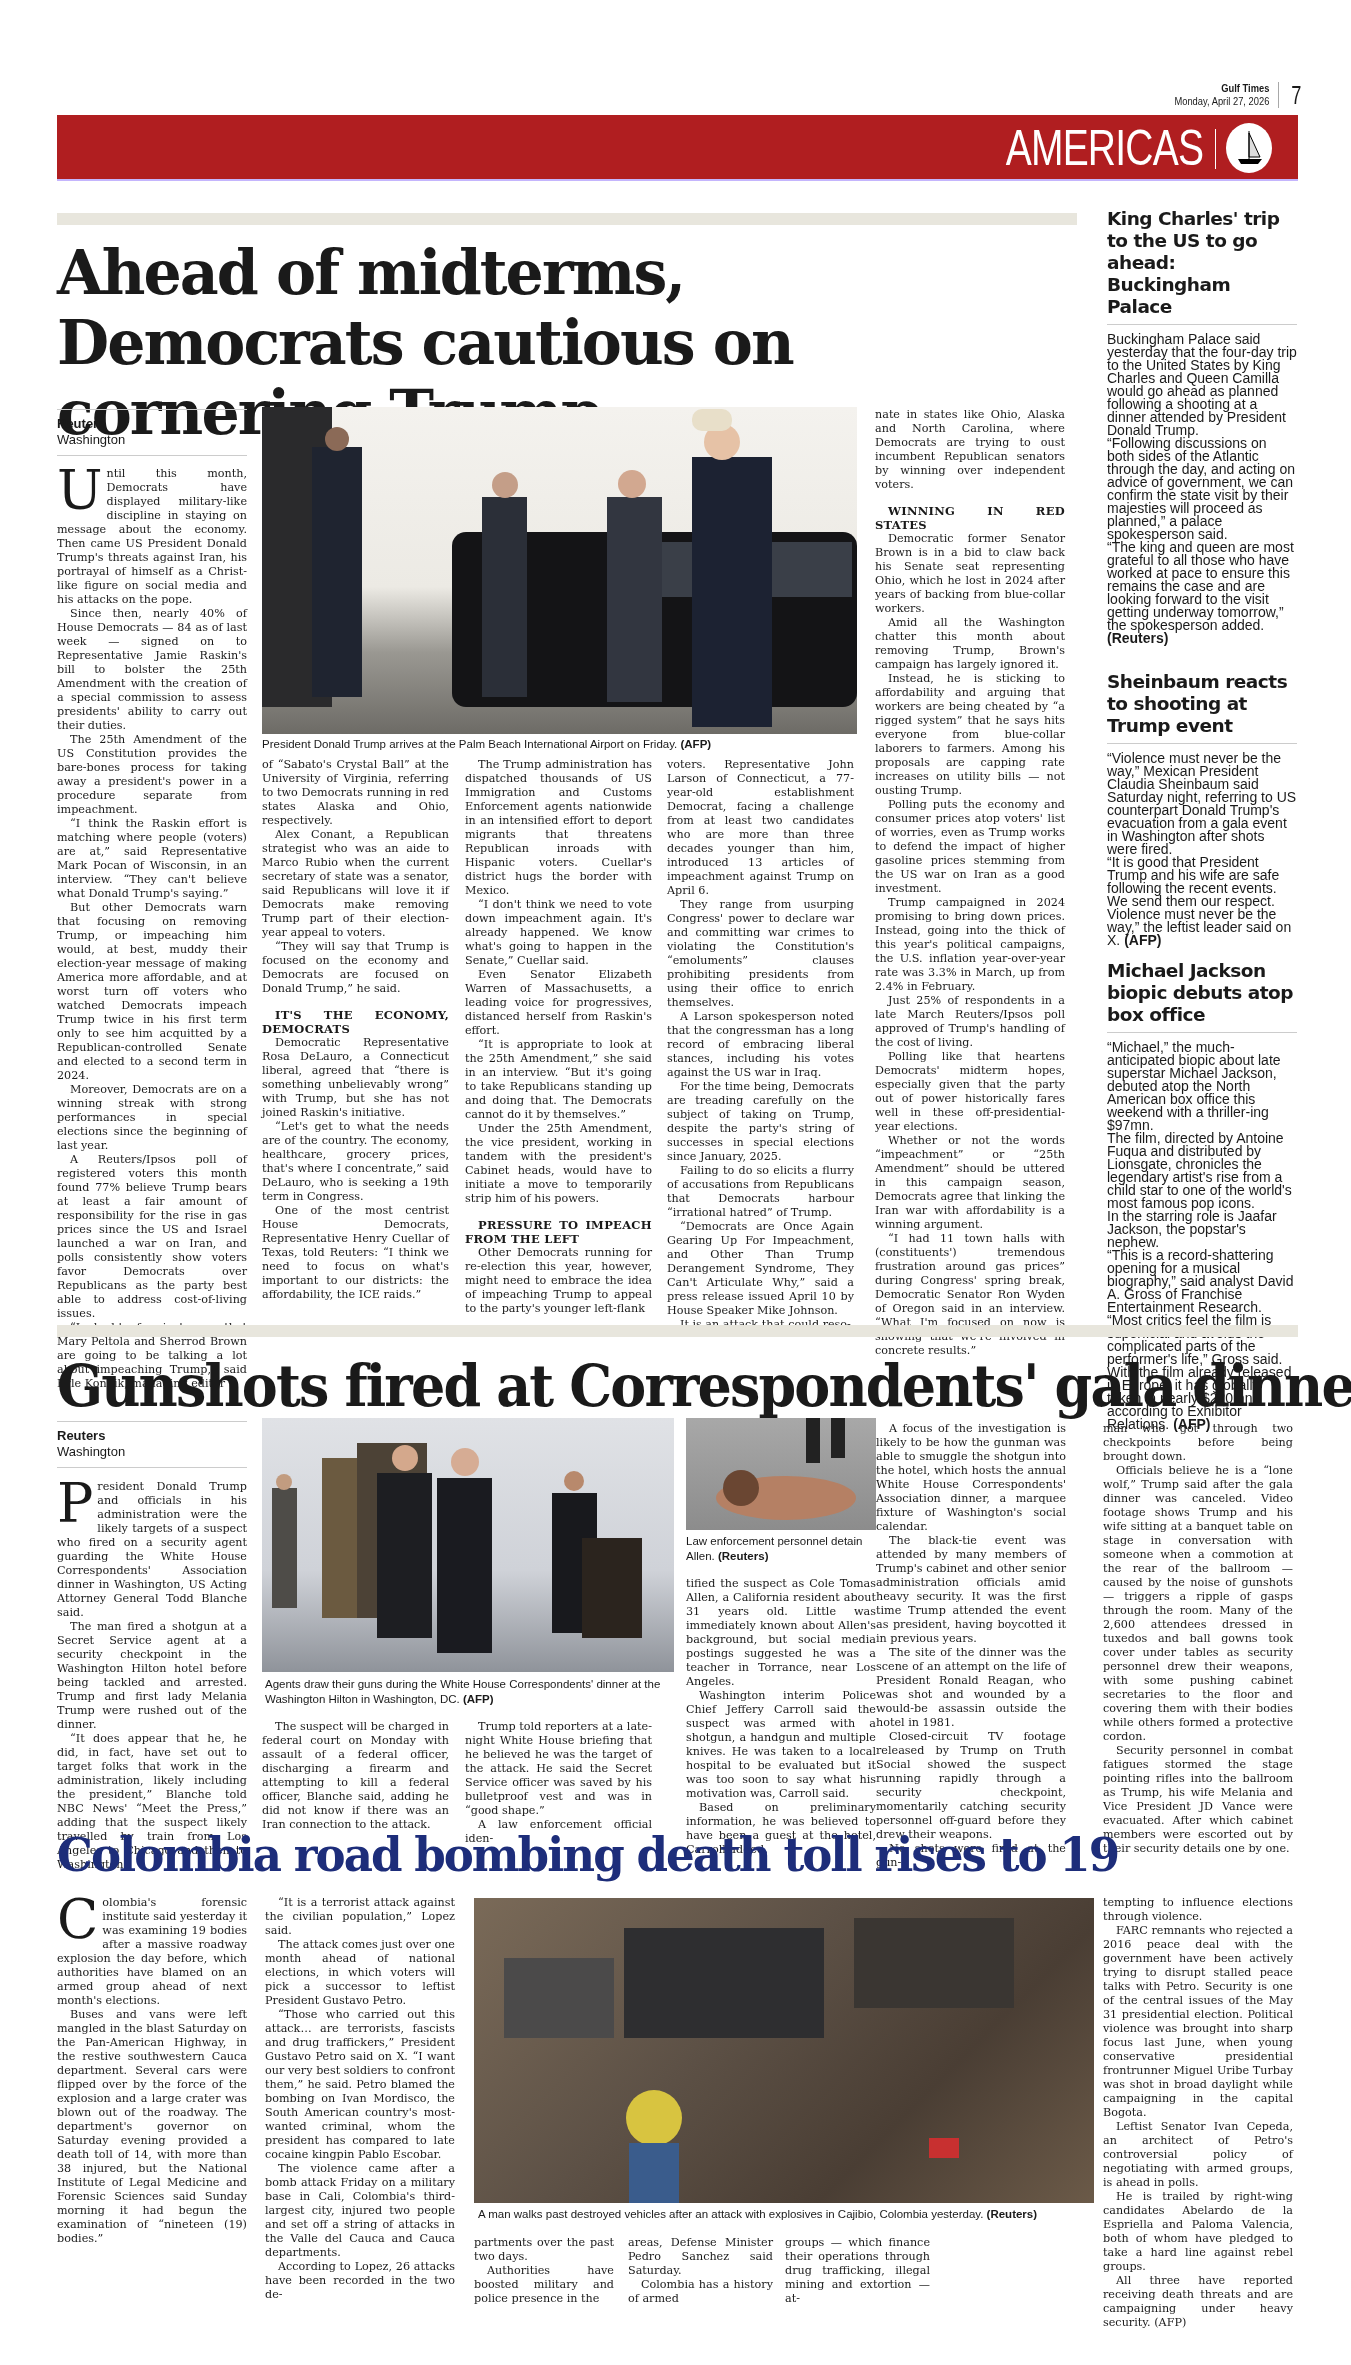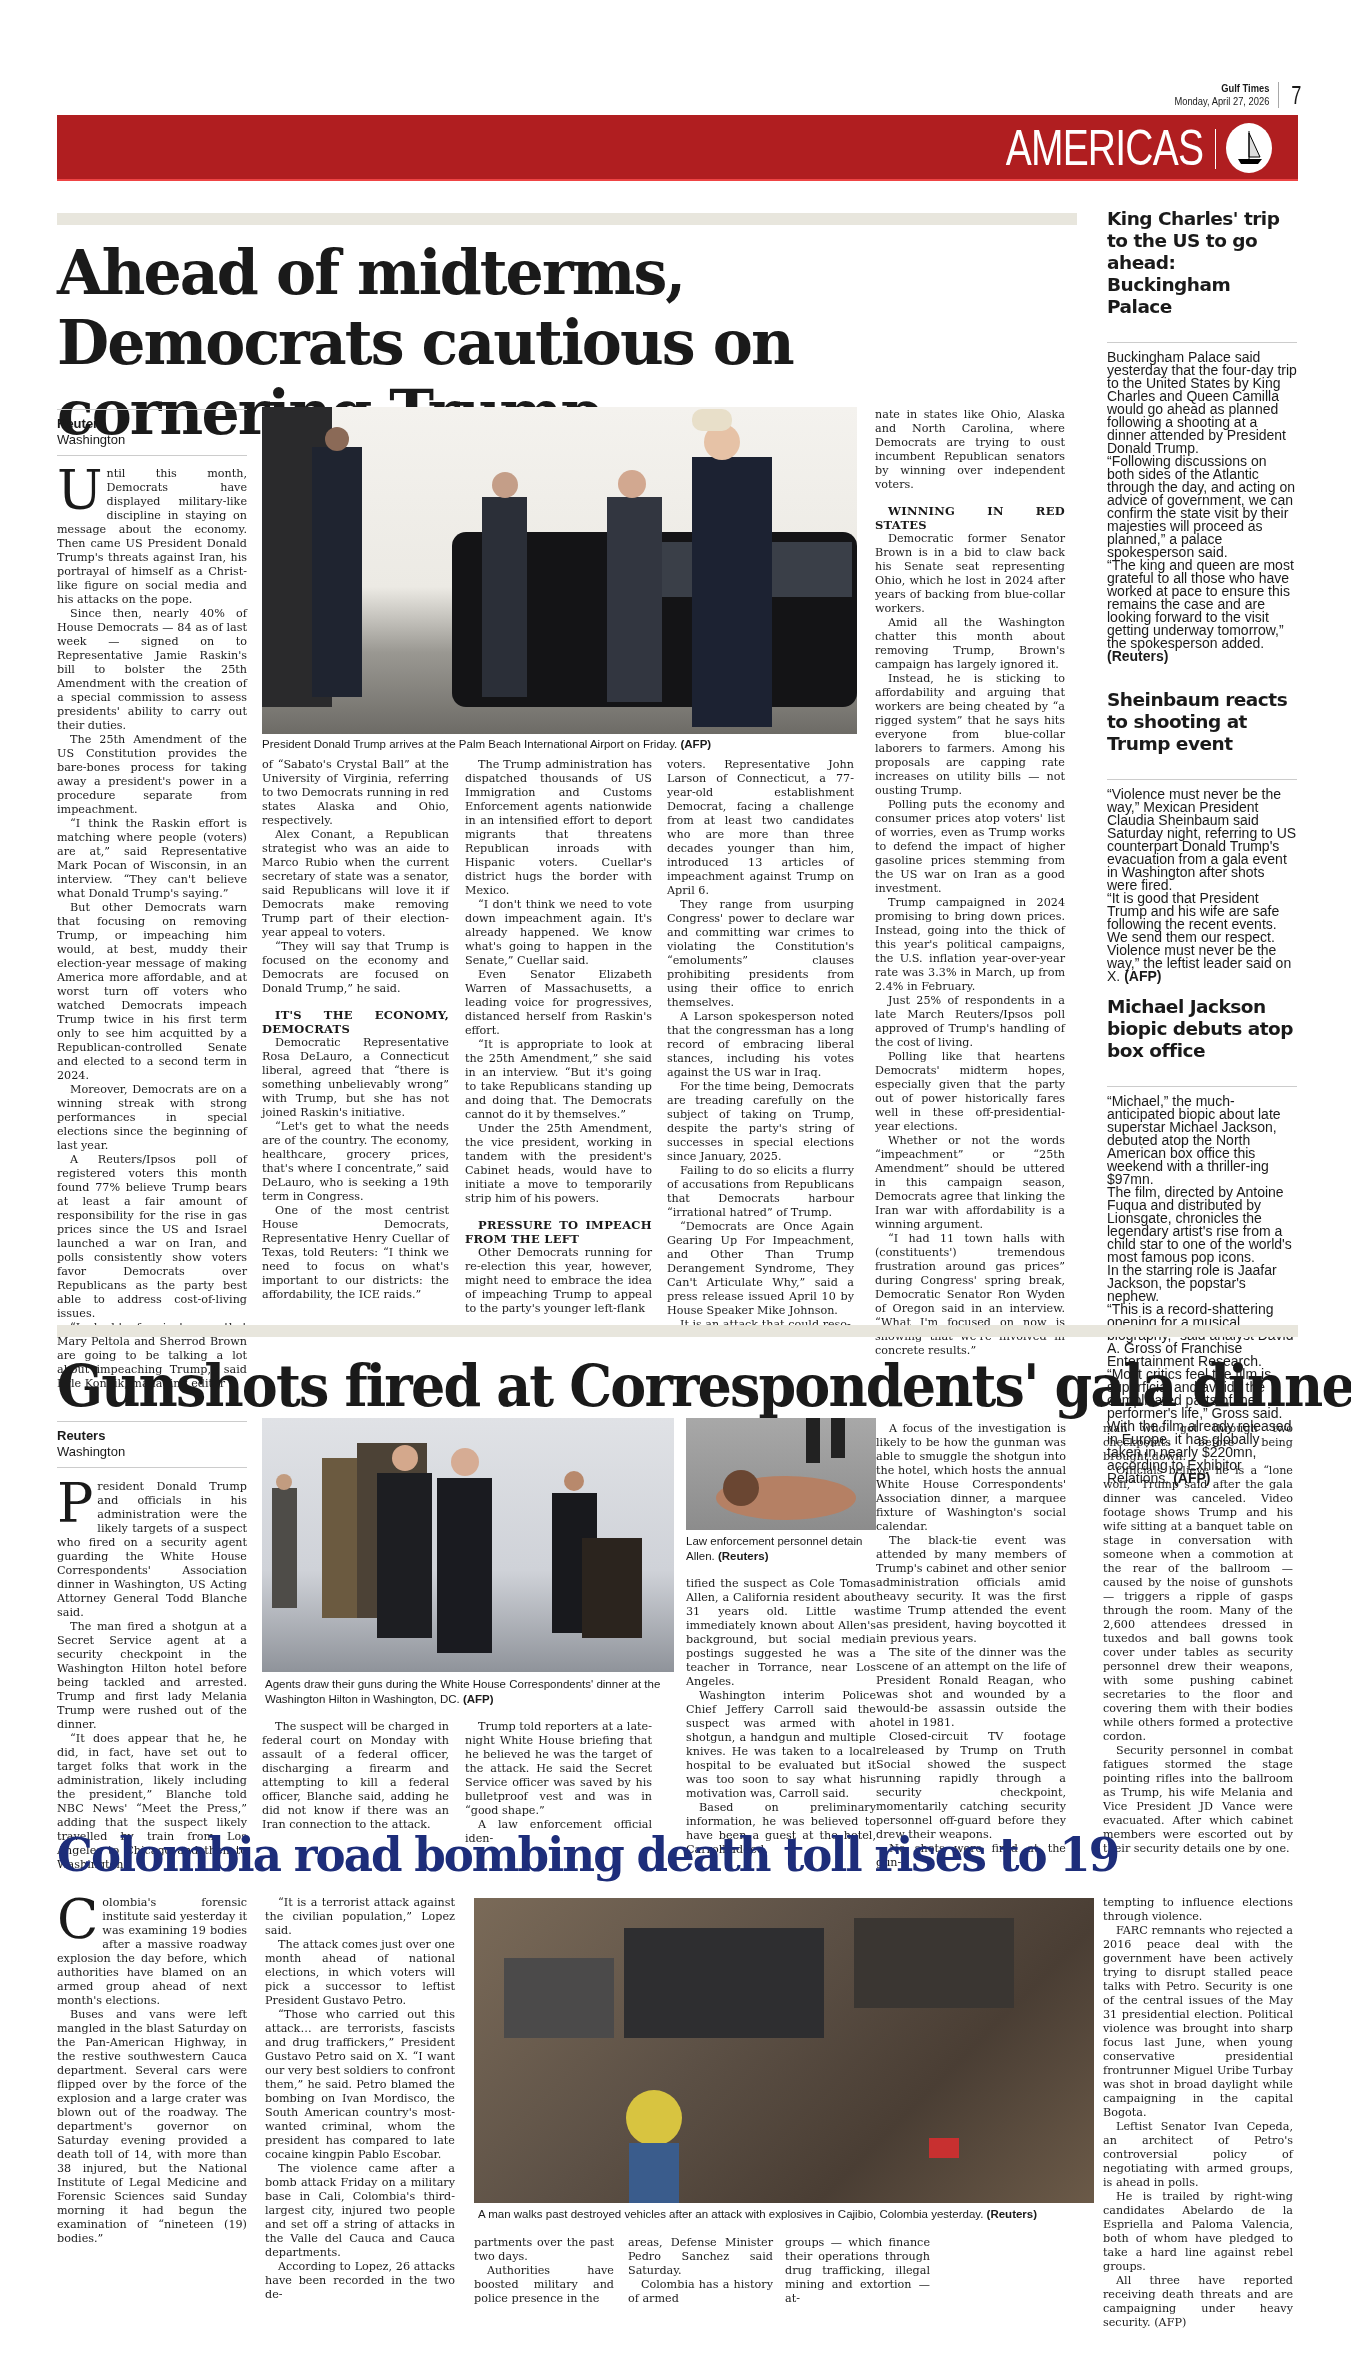--- a/index.html
+++ b/index.html
@@ -2,36 +2,36 @@
 <html><head>
 <meta charset="utf-8">
 <style>
 *{box-sizing:border-box;margin:0;padding:0}
 body{width:1351px;height:2365px;background:#fff;font-family:"DejaVu Serif",serif;color:#1a1a1a;position:relative;overflow:hidden}
 .abs{position:absolute}
 .masthead-right{position:absolute;top:82px;right:48px;display:flex;align-items:flex-start}
 .mh-text{text-align:right;font-family:"Liberation Sans",sans-serif;font-size:11px;line-height:13px;padding-right:10px;border-right:1px solid #999;margin-right:10px;transform:scaleX(.85);transform-origin:right}
 .mh-text b{font-weight:bold}
 .pgnum{font-family:"Liberation Sans",sans-serif;font-size:26px;line-height:26px;transform:scaleX(.7)}
-.banner{position:absolute;left:57px;top:115px;width:1241px;height:66px;background:#b01e20;border-bottom:2px solid #ef4444}
+.banner{position:absolute;left:57px;top:115px;width:1241px;height:66px;background:#b01e20;border-bottom:2px solid #c4b5fd}
 .banner-label{position:absolute;right:95px;top:8px;font-family:"Liberation Sans",sans-serif;font-size:50px;color:#fff;font-weight:normal;letter-spacing:-1px;transform:scaleX(.78);transform-origin:right;line-height:50px}
 .banner-sep{position:absolute;right:82px;top:14px;width:1px;height:40px;background:#fff}
 .banner-logo{position:absolute;right:26px;top:8px;width:46px;height:50px;border-radius:50%;background:#fff}
 .greybar{position:absolute;height:12px;background:#e8e6dd}
 .hl1{position:absolute;left:57px;top:238px;width:1020px;font-family:"DejaVu Serif",serif;font-weight:bold;font-size:62px;line-height:70px;letter-spacing:-2px;transform:scaleX(.97);transform-origin:left}
 .byline{position:absolute;font-family:"Liberation Sans",sans-serif;font-size:13px;line-height:16px;border-top:1px solid #ccc;border-bottom:1px solid #ccc;padding:6px 0 7px}
 .byline b{display:block;font-weight:bold}
 .col{position:absolute;font-size:11.2px;line-height:14px;text-align:justify;hyphens:auto}
 .col p{text-indent:13px}
 .col p.noind{text-indent:0}
 .col h4{font-size:11.5px;font-weight:bold;text-align:justify;margin-top:12px;letter-spacing:.3px;text-indent:13px}
 .dropcap{float:left;font-size:54px;line-height:44px;padding-right:4px;margin-top:2px;font-family:"DejaVu Serif",serif}
 .photo{position:absolute;overflow:hidden}
 .caption{position:absolute;font-family:"Liberation Sans",sans-serif;font-size:11.5px;line-height:15px}
-.side-hl{font-family:"DejaVu Sans",sans-serif;font-weight:bold;font-size:18.5px;line-height:22px;letter-spacing:-.5px;padding-bottom:24px;border-bottom:1px solid #ccc;margin-bottom:8px}
+.side-hl{font-family:"DejaVu Sans",sans-serif;font-weight:bold;font-size:18.5px;line-height:22px;letter-spacing:-.5px;padding-bottom:6px;border-bottom:1px solid #ccc;margin-bottom:8px}
 .side-body{font-family:"Liberation Sans",sans-serif;font-size:14px;line-height:13px}
 .hl2{position:absolute;left:57px;top:1355px;font-family:"DejaVu Serif",serif;font-size:58px;line-height:62px;letter-spacing:-2px;transform:scaleX(.93);transform-origin:left;white-space:nowrap}
 .hl3{position:absolute;left:57px;top:1828px;font-family:"DejaVu Serif",serif;font-weight:bold;font-size:46px;line-height:54px;color:#1d2d7a;letter-spacing:-2px;transform:scaleX(.98);transform-origin:left;white-space:nowrap}
 </style>
 </head>
 <body>
 
 <div class="masthead-right">
   <div class="mh-text">
     <b>Gulf Times</b><br>

